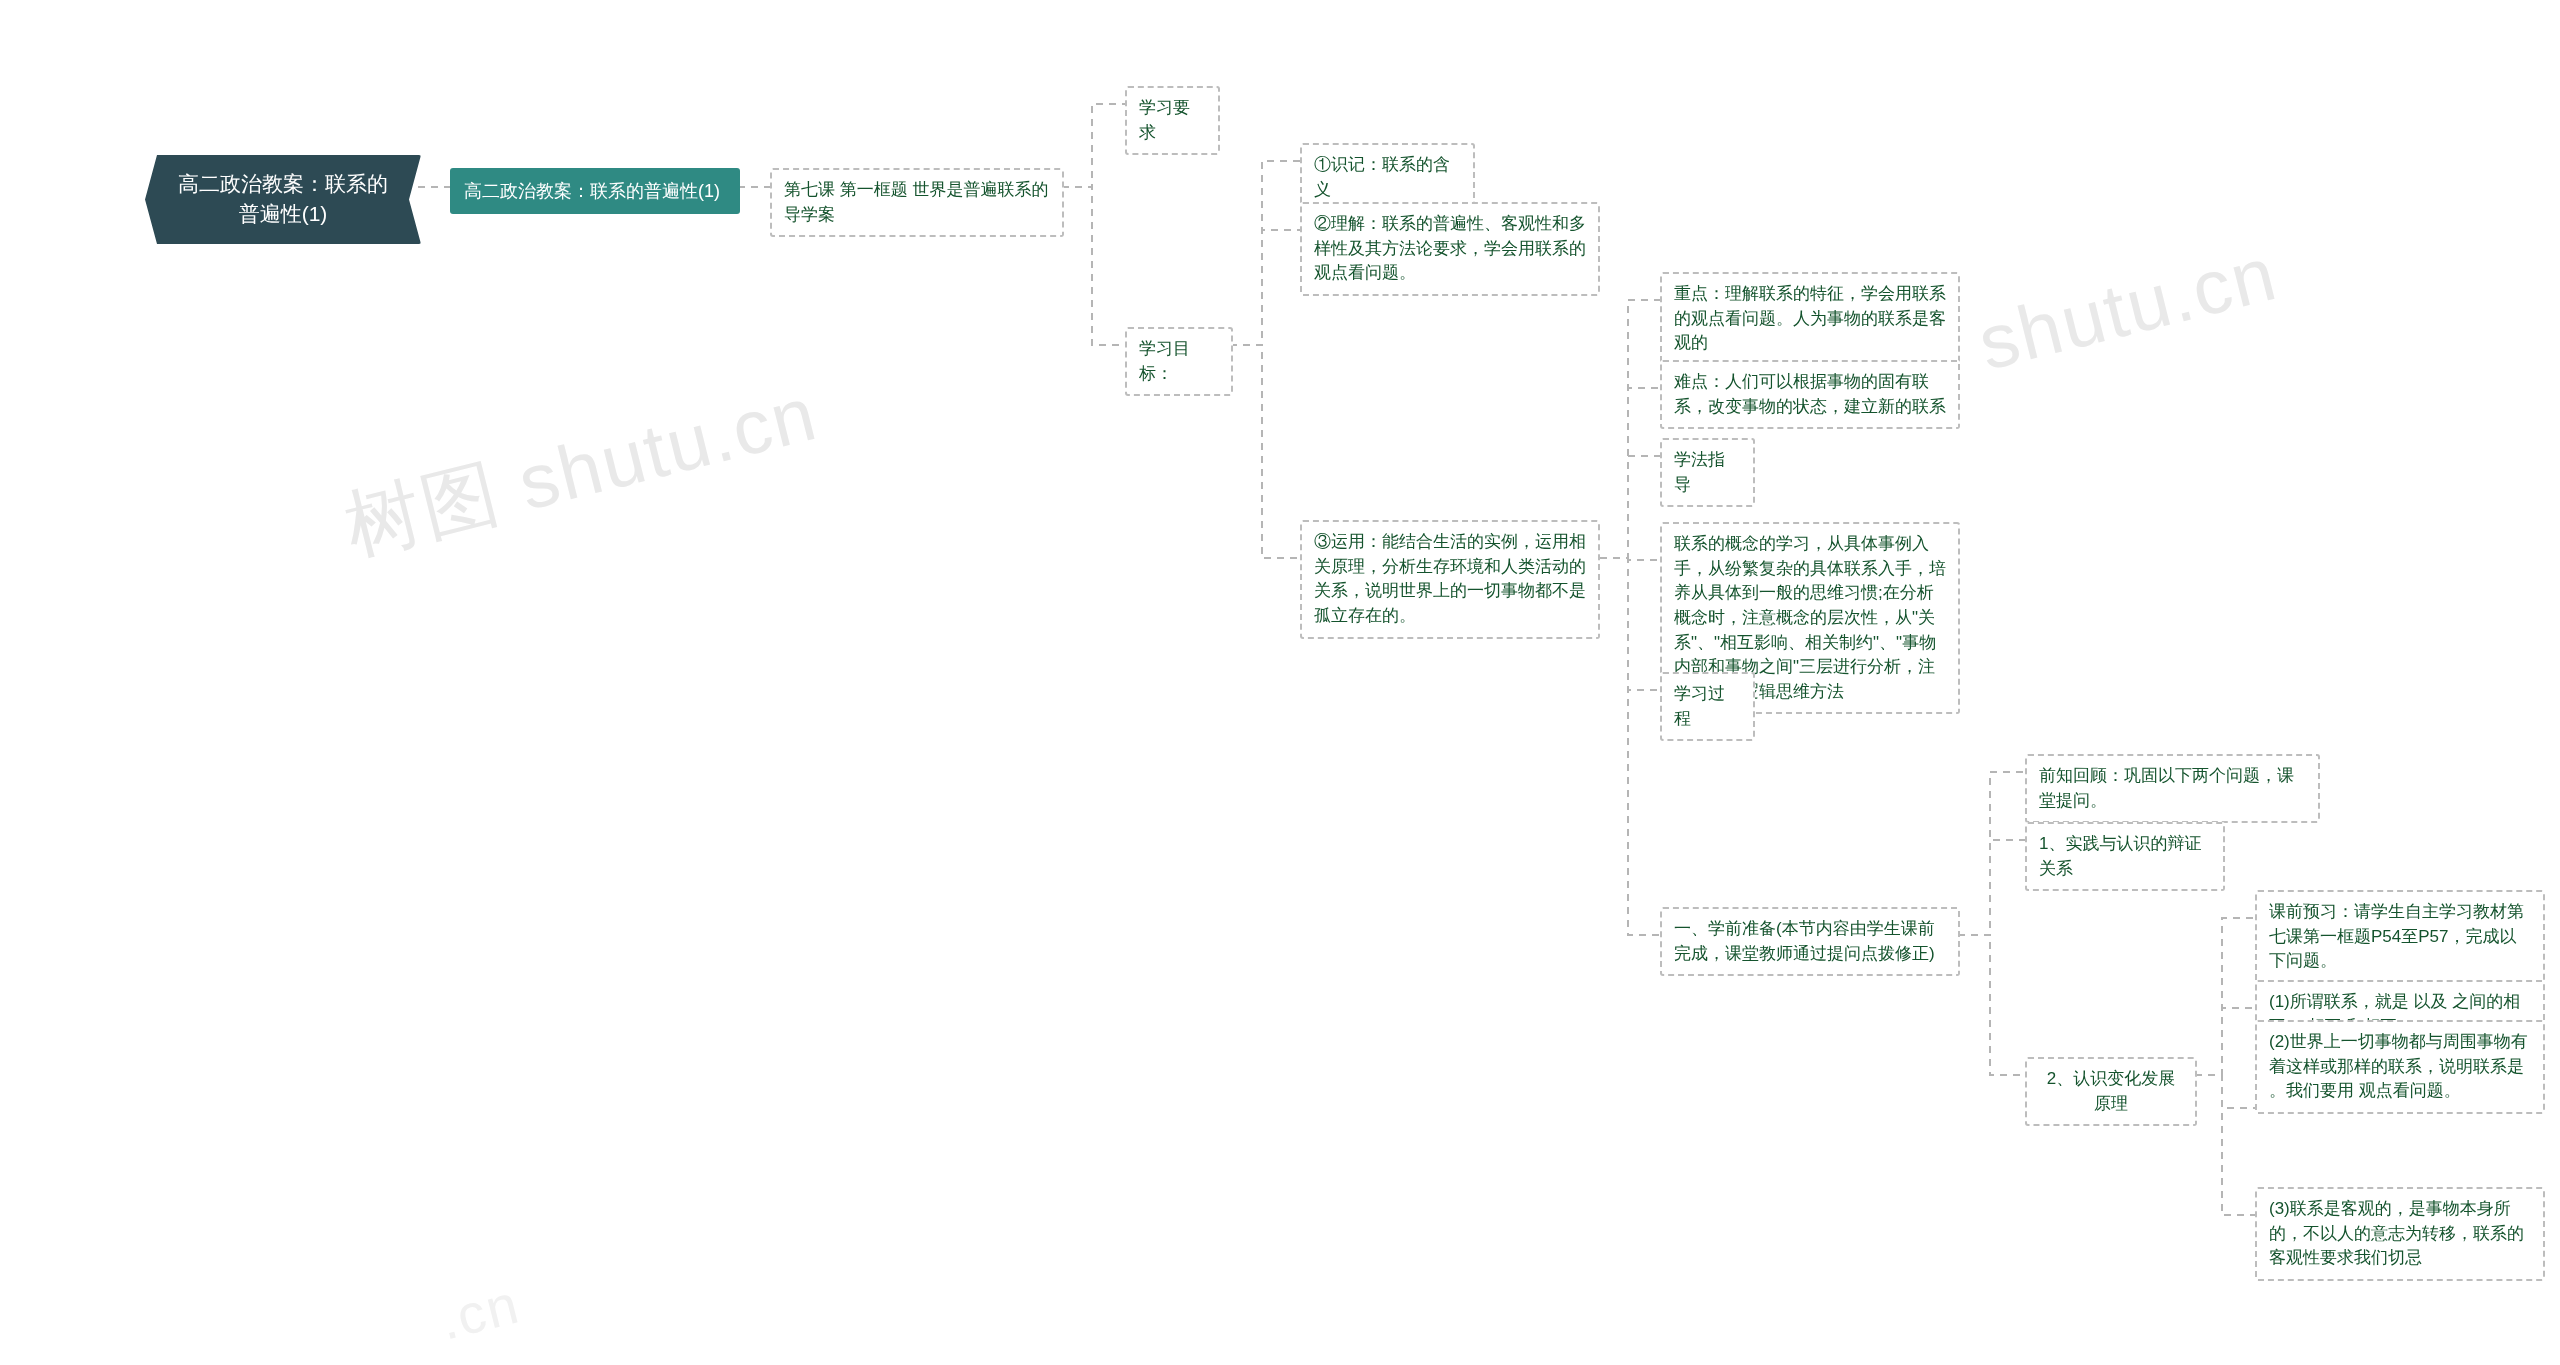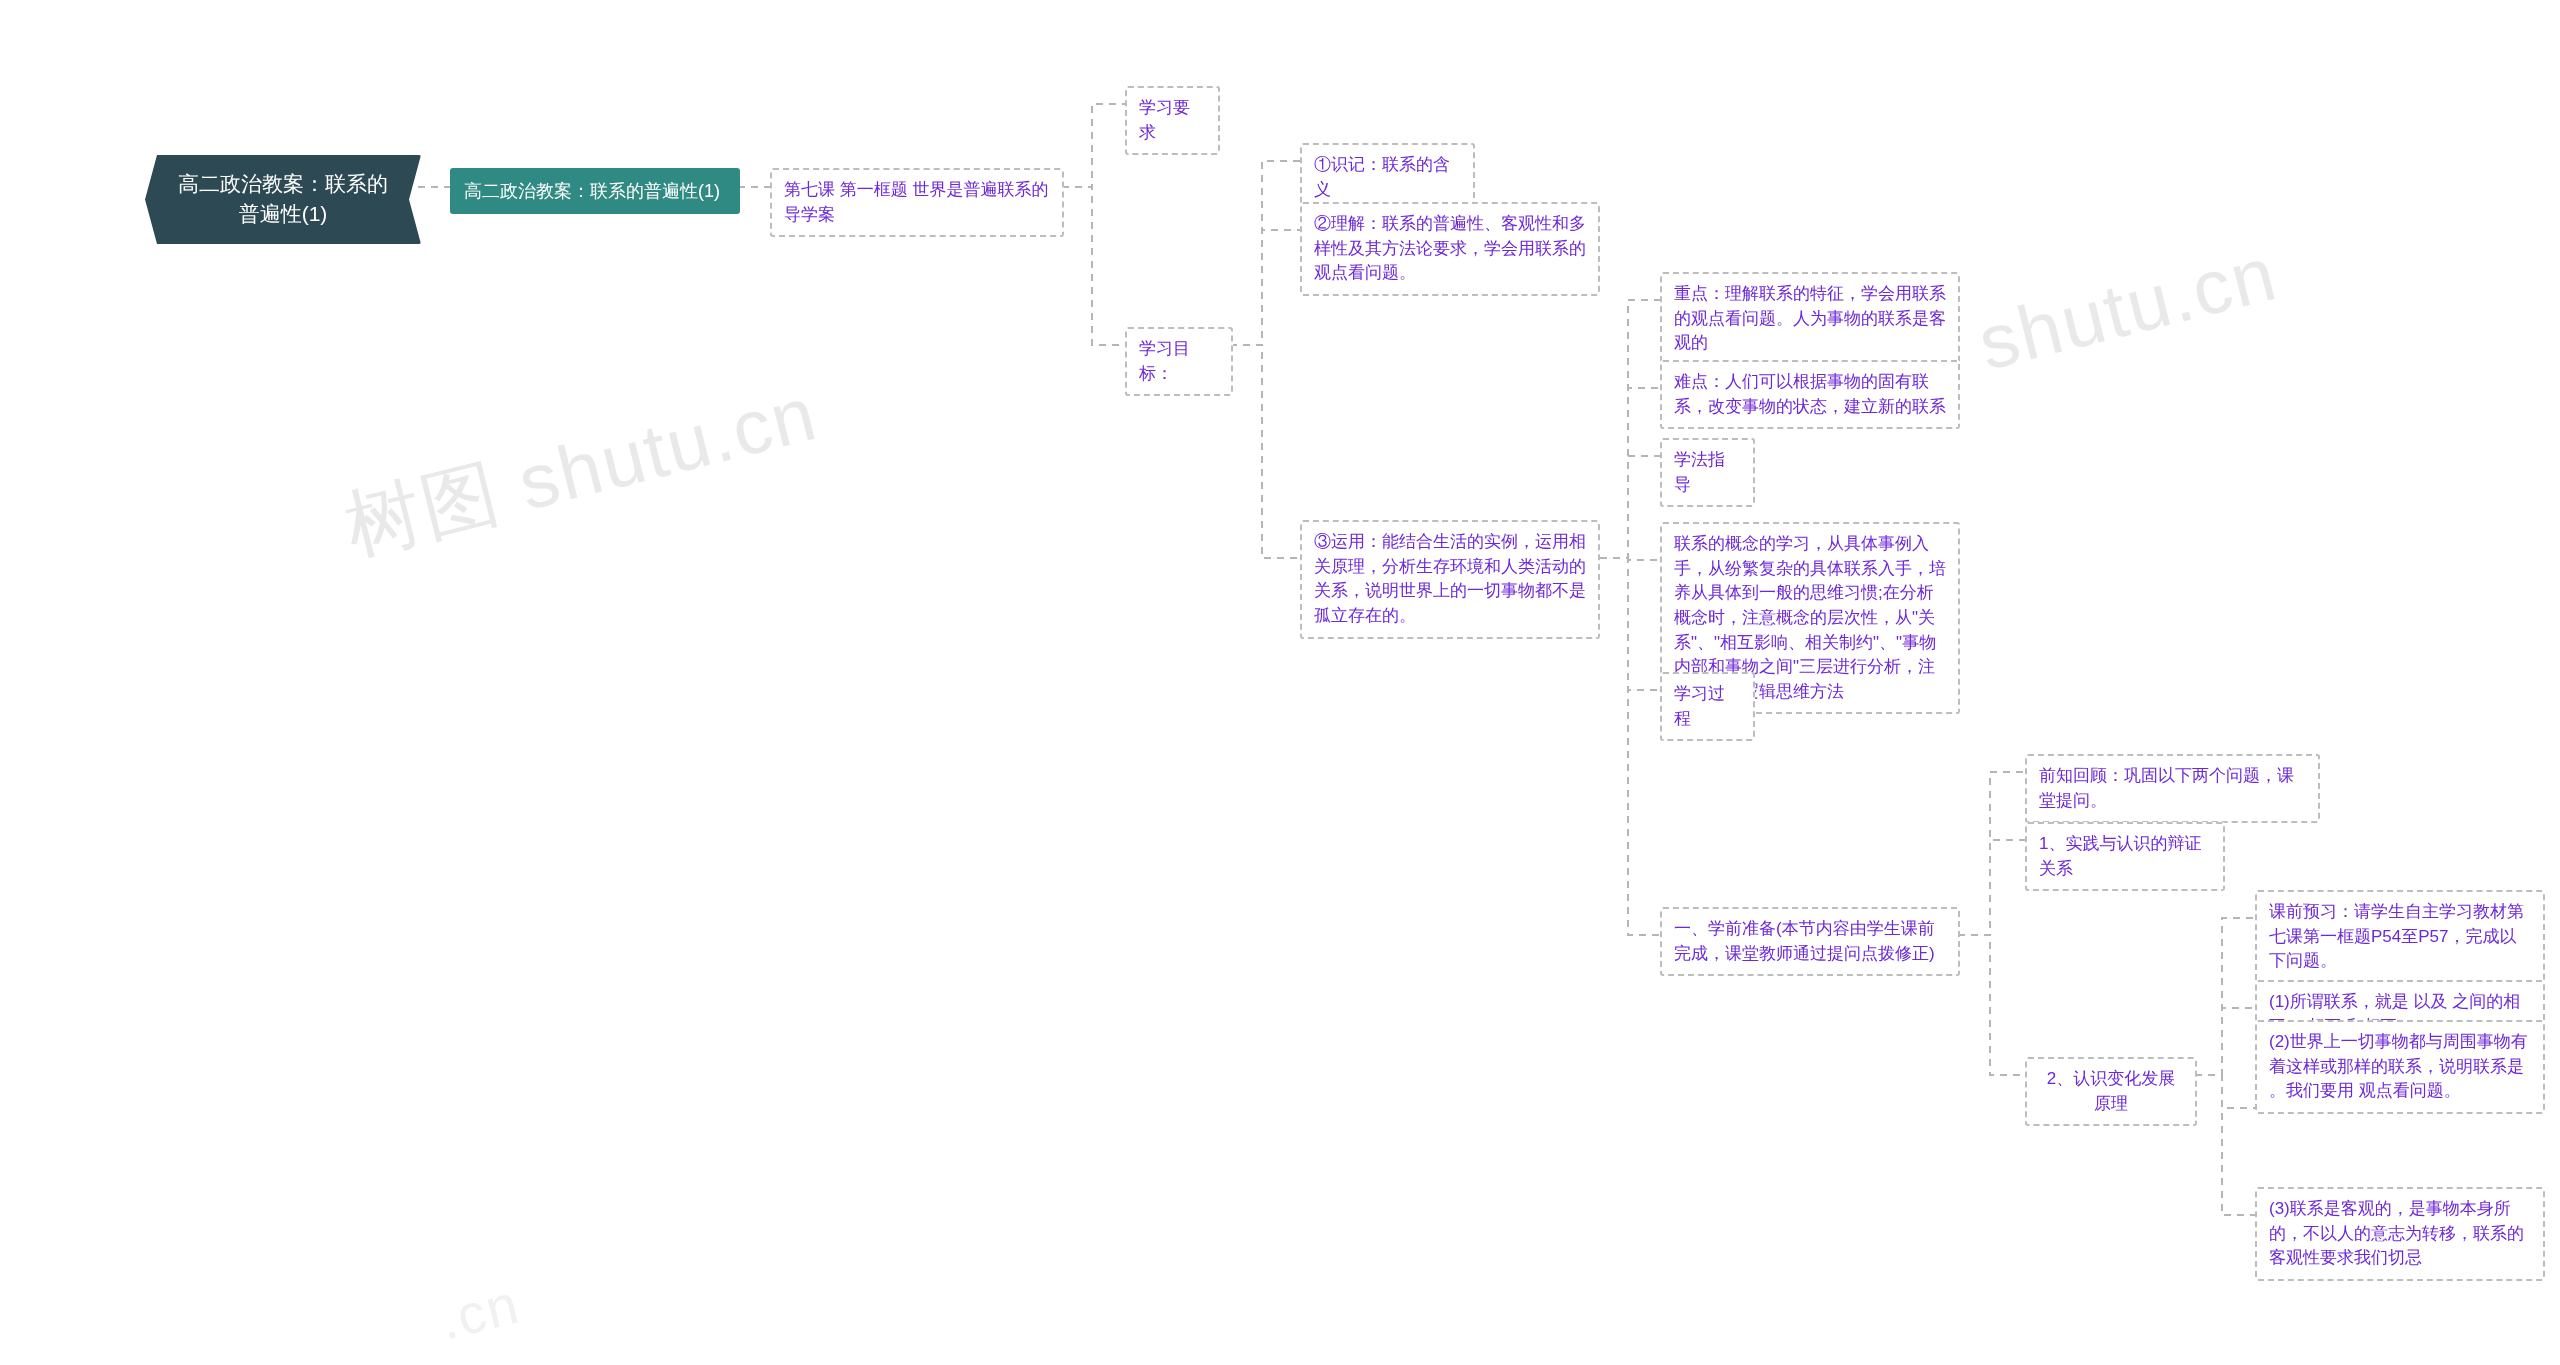--- a/index.html
+++ b/index.html
@@ -29,21 +29,21 @@
   .teal {
     background: #2f8a83;
     color: #ffffff;
     border-radius: 3px;
     padding: 10px 14px;
     font-size: 18px;
   }
   .dash {
     border: 2px dashed #bdbdbd;
     background: #ffffff;
-    color: #6d28d9;
+    color: #14532d;
     border-radius: 3px;
   }
   .wm {
     position: absolute;
     color: #e9e9e9;
     font-size: 76px;
     letter-spacing: 2px;
     transform: rotate(-14deg);
     pointer-events: none;
     user-select: none;

